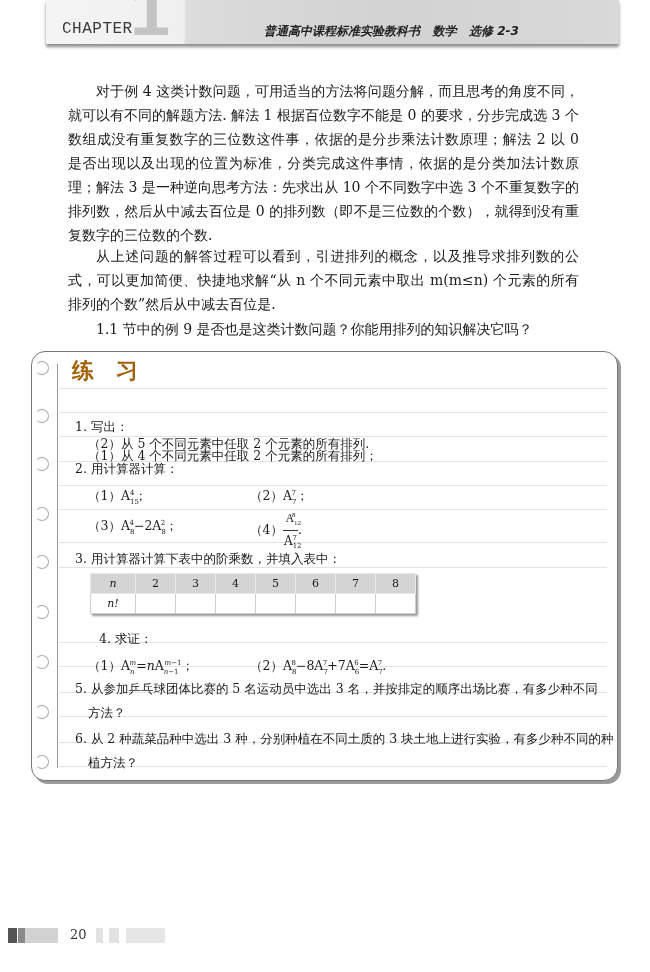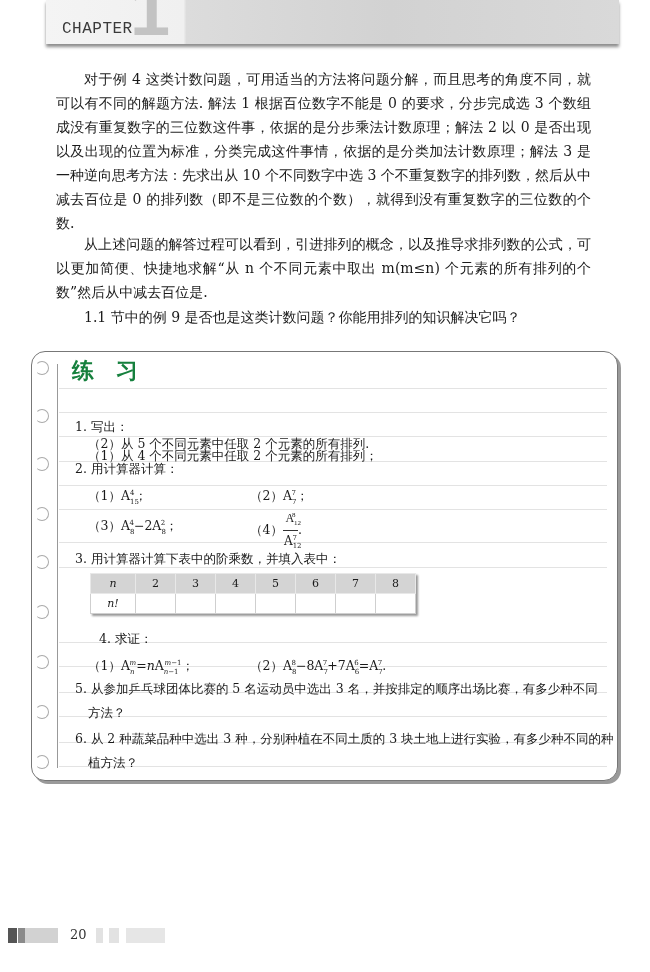--- a/index.html
+++ b/index.html
@@ -8,29 +8,29 @@
   .header { position:absolute; left:46px; top:0; width:573px; height:44px;
             background:linear-gradient(90deg,#f4f4f4 0%,#f0f0f0 24%,#dcdcdc 24.5%,#d2d2d2 60%,#d9d9d9 100%);
             box-shadow:0 3px 3px rgba(0,0,0,0.45); }
   .header .big-one { position:absolute; left:84px; top:-26px; font-family:"Liberation Sans",sans-serif;
             font-weight:bold; font-size:72px; color:#c3c3c3; line-height:1; }
   .header .chapter { position:absolute; left:16px; top:20px; font-family:Liberation Mono, monospace;
             font-size:16px; color:#3a3a3a; letter-spacing:0.5px; }
   .header .book { position:absolute; left:218px; top:23px; font-family:"DejaVu Sans","Liberation Sans",sans-serif;
             font-size:12px; font-weight:bold; font-style:italic; color:#222; white-space:pre; }
   .para { position:absolute; left:56px; width:535px; font-size:14px; line-height:24px; text-align:justify; }
-  .para p { margin:0; text-indent:2em; }
+  .para p { margin:12px; text-indent:2em; }
   .box { position:absolute; left:31px; top:351px; width:585px; height:428px;
          border:1.5px solid #777; border-radius:14px; background:#fff;
          box-shadow:3px 3px 0 #9a9a9a; }
   .box .vline { position:absolute; left:25px; top:12px; width:1px; height:404px; background:#999; }
   .ring { position:absolute; left:3px; width:14px; height:14px; border-radius:50%;
           border:1.5px solid #aaa; border-left-color:transparent; background:#fff; box-sizing:border-box; }
   .box .title { position:absolute; left:40px; top:4px; font-family:"DejaVu Sans",sans-serif;
-                font-weight:bold; font-size:22px; letter-spacing:22px; color:#15803d; }
+                font-weight:bold; font-size:22px; letter-spacing:22px; color:#a16207; }
   .rule { position:absolute; left:27px; right:10px; height:1px; background:#e3e3e3; }
   .line { position:absolute; font-size:12.5px; white-space:nowrap; line-height:18px; }
   .math { font-family:"DejaVu Serif","Liberation Serif",serif; }
   sub, sup { font-size:7px; }
   .frac { display:inline-block; vertical-align:middle; text-align:center; font-size:12px; line-height:14px; }
   .frac .num { display:block; border-bottom:1px solid #333; padding:0 1px;font-family:Liberation Serif, serif; }
   .frac .den { display:block; padding:0 1px; }
   table.fact { position:absolute; left:90px; top:573px; border-collapse:collapse;
                box-shadow:2px 2px 2px #999; font-size:11px; }
   table.fact td { width:39px; height:19px; text-align:center; border:1px solid #cfcfcf; padding:0; }
@@ -40,20 +40,21 @@
   .footer { position:absolute; left:8px; top:928px; height:15px; }
   .fblk { position:absolute; top:0; height:15px; }
   .pageno { position:absolute; left:70px; top:927px; font-size:13px; color:#333; }
 </style>
 </head>
 <body>
 
 <div class="header">
   <div class="big-one">1</div>
   <div class="chapter">CHAPTER</div>
+  <div class="book">普通高中课程标准实验教科书   数学   选修 2-3</div>
 </div>
 
 <div class="para" style="top:67px;">
   <p>对于例 4 这类计数问题，可用适当的方法将问题分解，而且思考的角度不同，就可以有不同的解题方法. 解法 1 根据百位数字不能是 0 的要求，分步完成选 3 个数组成没有重复数字的三位数这件事，依据的是分步乘法计数原理；解法 2 以 0 是否出现以及出现的位置为标准，分类完成这件事情，依据的是分类加法计数原理；解法 3 是一种逆向思考方法：先求出从 10 个不同数字中选 3 个不重复数字的排列数，然后从中减去百位是 0 的排列数（即不是三位数的个数），就得到没有重复数字的三位数的个数.</p>
 </div>
 <div class="para" style="top:232px;">
   <p>从上述问题的解答过程可以看到，引进排列的概念，以及推导求排列数的公式，可以更加简便、快捷地求解“从 n 个不同元素中取出 m(m≤n) 个元素的所有排列的个数”然后从中减去百位是.</p>
 </div>
 <div class="para" style="top:305px;">
   <p>1.1 节中的例 9 是否也是这类计数问题？你能用排列的知识解决它吗？</p>

